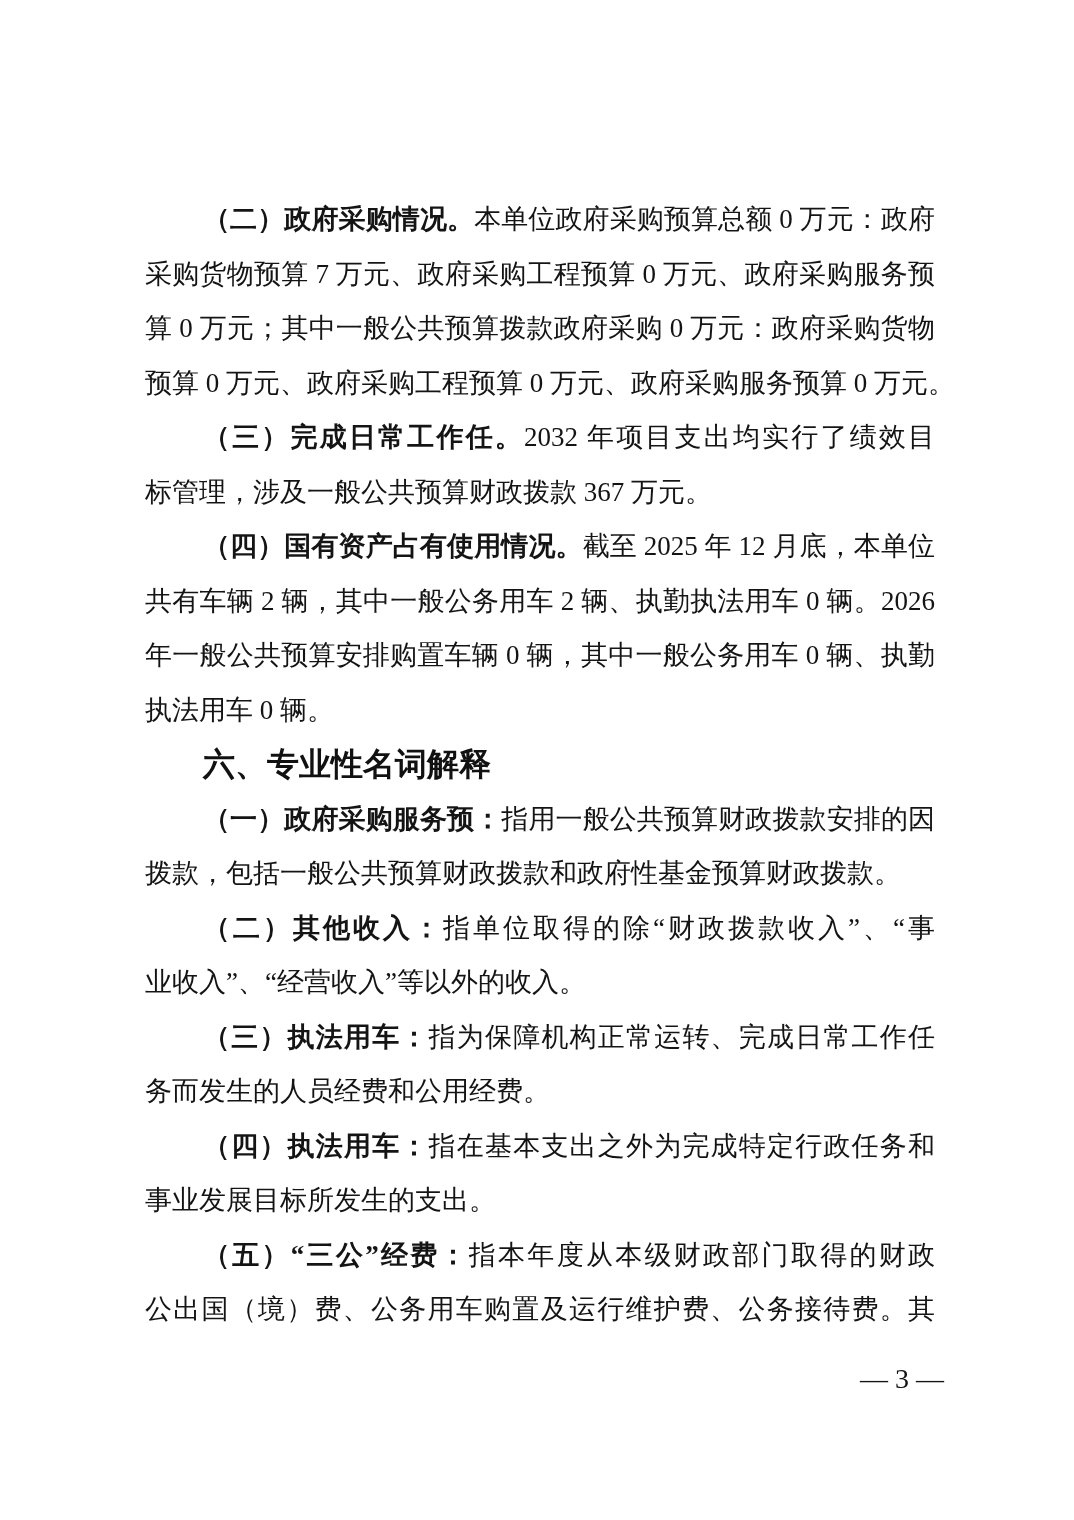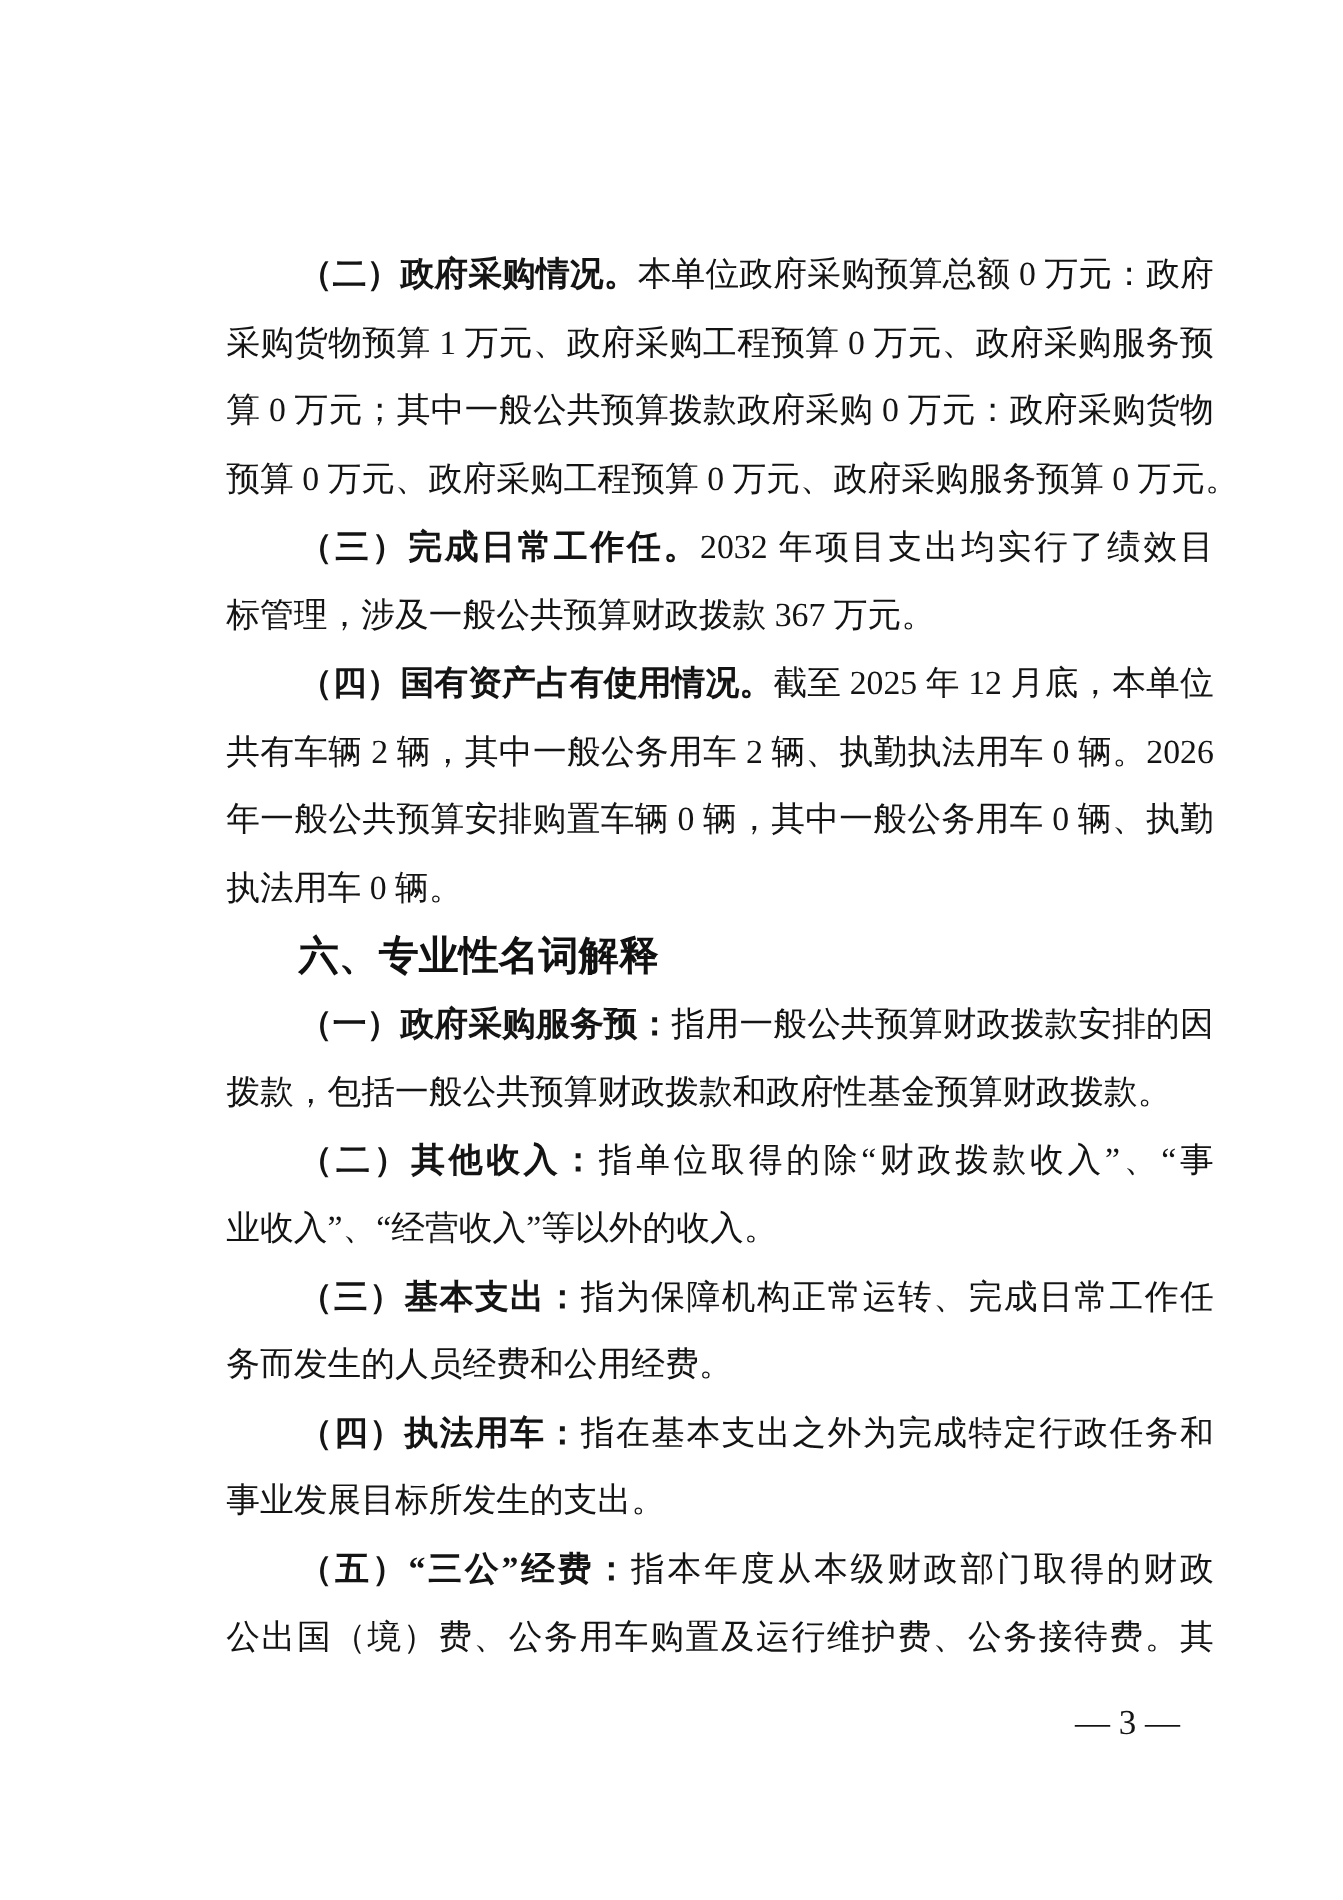--- a/index.html
+++ b/index.html
@@ -10,21 +10,20 @@
     color: #141414;
     position: relative;
     overflow: hidden;
     font-family: "Liberation Serif", "DejaVu Serif", serif;
   }
   .page-content {
     position: absolute;
     top: 192px;
     left: 145px;
     width: 790px;
-    margin-left: 36px;
   }
   .text-line {
     height: 54.5px;
     line-height: 54.5px;
     font-size: 27px;
     white-space: nowrap;
     text-align: justify;
     text-align-last: left;
     text-justify: inter-character;
     overflow: visible;
@@ -58,41 +57,41 @@
     font-family: "Liberation Serif", "DejaVu Serif", serif;
     white-space: pre;
   }
 </style>
 </head>
 <body>
 
 <div class="page-content">
 
   <div class="text-line indent fill"><span class="lead">（二）政府采购情况。</span><span>本单位政府采购预算总额 0 万元：政府</span></div>
-  <div class="text-line fill"><span>采购货物预算 1 万元、政府采购工程预算 0 万元、政府采购服务预</span></div>
+  <div class="text-line fill"><span>采购货物预算 7 万元、政府采购工程预算 0 万元、政府采购服务预</span></div>
   <div class="text-line fill"><span>算 0 万元；其中一般公共预算拨款政府采购 0 万元：政府采购货物</span></div>
   <div class="text-line fill"><span>预算 0 万元、政府采购工程预算 0 万元、政府采购服务预算 0 万元。</span></div>
 
   <div class="text-line indent fill"><span class="lead">（三）完成日常工作任。</span><span>2032 年项目支出均实行了绩效目</span></div>
   <div class="text-line"><span>标管理，涉及一般公共预算财政拨款 367 万元。</span></div>
 
   <div class="text-line indent fill"><span class="lead">（四）国有资产占有使用情况。</span><span>截至 2025 年 12 月底，本单位</span></div>
   <div class="text-line fill"><span>共有车辆 2 辆，其中一般公务用车 2 辆、执勤执法用车 0 辆。2026</span></div>
   <div class="text-line fill"><span>年一般公共预算安排购置车辆 0 辆，其中一般公务用车 0 辆、执勤</span></div>
   <div class="text-line"><span>执法用车 0 辆。</span></div>
 
   <div class="section-heading">六、专业性名词解释</div>
 
   <div class="text-line indent fill"><span class="lead">（一）政府采购服务预：</span><span>指用一般公共预算财政拨款安排的因</span></div>
   <div class="text-line"><span>拨款，包括一般公共预算财政拨款和政府性基金预算财政拨款。</span></div>
 
   <div class="text-line indent fill"><span class="lead">（二）其他收入：</span><span>指单位取得的除“财政拨款收入”、“事</span></div>
   <div class="text-line"><span>业收入”、“经营收入”等以外的收入。</span></div>
 
-  <div class="text-line indent fill"><span class="lead">（三）基本支出：</span><span>指为保障机构正常运转、完成日常工作任</span></div>
+  <div class="text-line indent fill"><span class="lead">（三）执法用车：</span><span>指为保障机构正常运转、完成日常工作任</span></div>
   <div class="text-line"><span>务而发生的人员经费和公用经费。</span></div>
 
   <div class="text-line indent fill"><span class="lead">（四）执法用车：</span><span>指在基本支出之外为完成特定行政任务和</span></div>
   <div class="text-line"><span>事业发展目标所发生的支出。</span></div>
 
   <div class="text-line indent fill"><span class="lead">（五）“三公”经费：</span><span>指本年度从本级财政部门取得的财政</span></div>
   <div class="text-line fill"><span>公出国（境）费、公务用车购置及运行维护费、公务接待费。其</span></div>
 
 </div>
 

